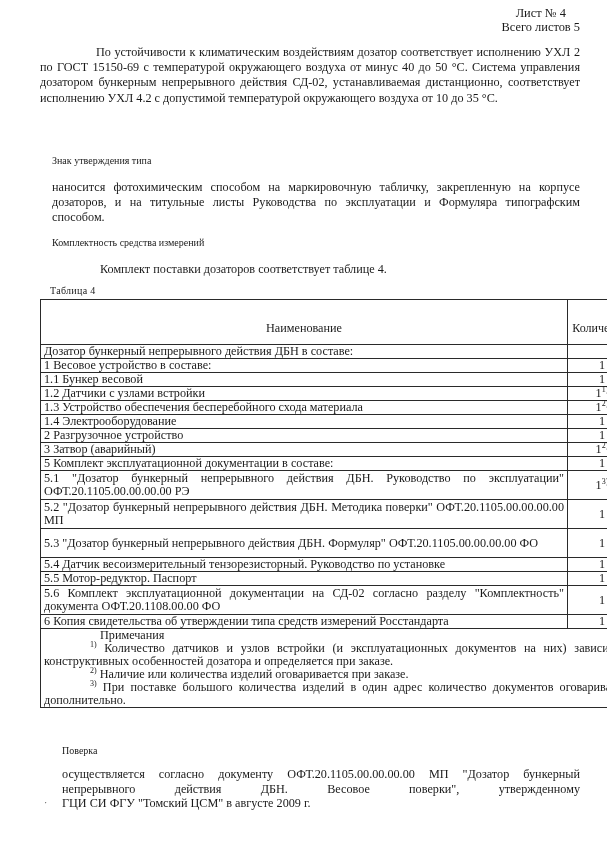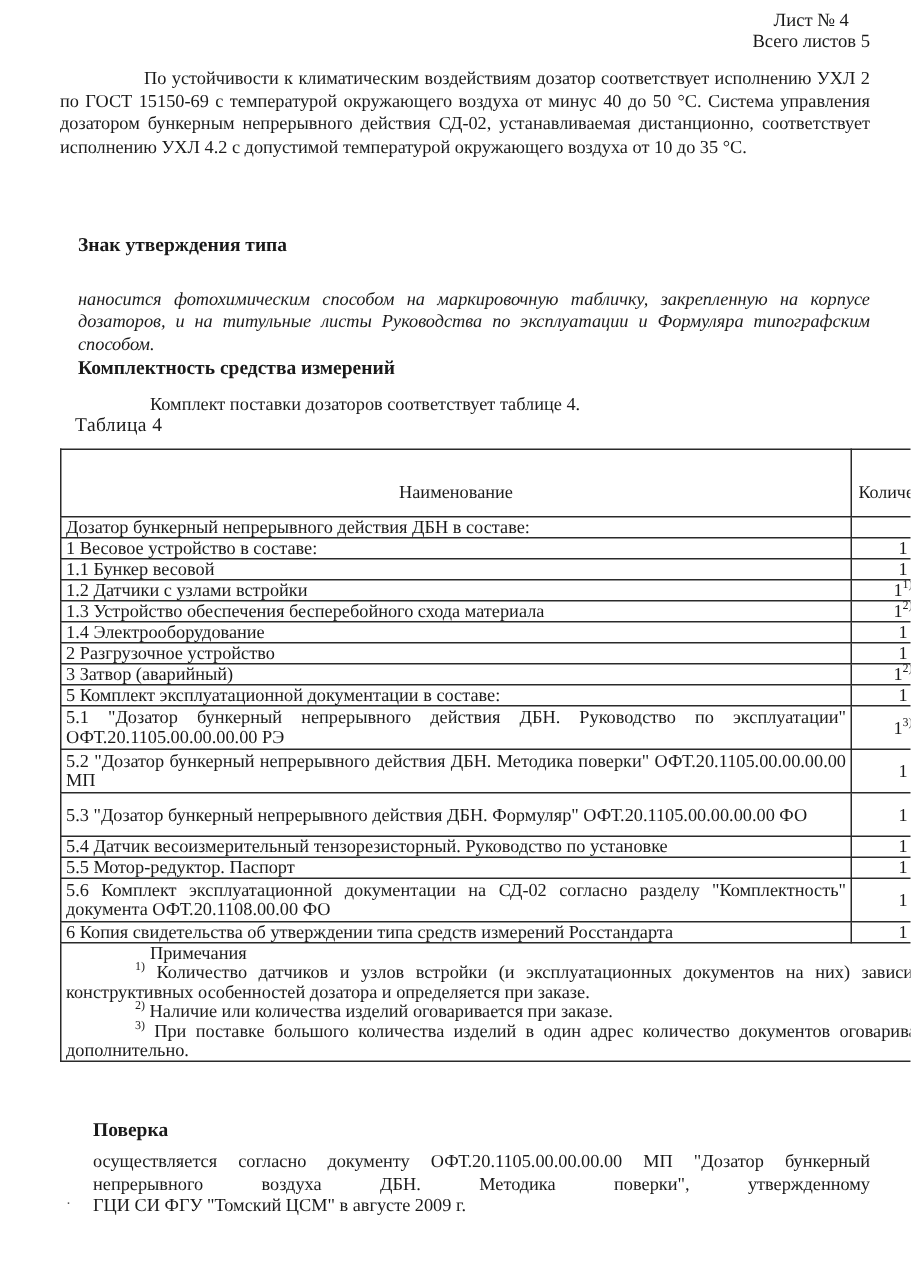--- a/index.html
+++ b/index.html
@@ -4,22 +4,22 @@
   <style>
     html, body { margin: 0; padding: 0; }
     body {
       width: 607px; height: 849px; background: #ffffff; position: relative; overflow: hidden;
       font-family: "Liberation Serif", "DejaVu Serif", serif; color: #1a1a1a; font-size: 12.2px;
     }
     .abs { position: absolute; }
     .sheet-info { right: 27px; top: 6px; text-align: center; line-height: 14px; font-size: 12.4px; }
     .para { left: 40px; width: 540px; line-height: 15.2px; text-align: justify; }
     .indent { text-indent: 56px; }
-    .heading { left: 52px; font-weight: bold; font-size: 13px; }
-    .table-caption { left: 50px; top: 275px; font-size: 13px; letter-spacing: 0.3px; }
+    .heading { left: 52px; font-weight: normal; font-size: 10px; }
+    .table-caption { left: 50px; top: 285px; font-size: 10px; letter-spacing: 0.3px; }
     table.spec {
       position: absolute; left: 40px; top: 299px; width: 597px;
       border-collapse: collapse; font-size: 12.2px;
     }
     table.spec td, table.spec th {
       border: 1px solid #2a2a2a; padding: 0 3px; vertical-align: middle; line-height: 13px;
     }
     table.spec th { font-weight: normal; height: 32px; padding-top: 12px; vertical-align: middle; }
     th.name-col { text-align: center; }
     th.qty-col { text-align: center; width: 62px; padding: 8px 0 0 0; font-size: 12px; }
@@ -39,21 +39,21 @@
 <body>
 
 <div class="abs sheet-info">
   <div>Лист № 4</div>
   <div>Всего листов 5</div>
 </div>
 
 <div class="abs para indent" style="top:45px;">По устойчивости к климатическим воздействиям дозатор соответствует исполнению УХЛ 2 по ГОСТ 15150-69 с температурой окружающего воздуха от минус 40 до 50 °С. Система управления дозатором бункерным непрерывного действия СД-02, устанавливаемая дистанционно, соответствует исполнению УХЛ 4.2 с допустимой температурой окружающего воздуха от 10 до 35 °С.</div>
 
 <div class="abs heading" style="top:155px;">Знак утверждения типа</div>
-<div class="abs para" style="top:192px; left:52px; width:528px;font-style:italic;">наносится фотохимическим способом на маркировочную табличку, закрепленную на корпусе дозаторов, и на титульные листы Руководства по эксплуатации и Формуляра типографским способом.</div>
+<div class="abs para" style="top:180px; left:52px; width:528px;">наносится фотохимическим способом на маркировочную табличку, закрепленную на корпусе дозаторов, и на титульные листы Руководства по эксплуатации и Формуляра типографским способом.</div>
 
 <div class="abs heading" style="top:237px;">Комплектность средства измерений</div>
 <div class="abs" style="top:262px; left:100px;">Комплект поставки дозаторов соответствует таблице 4.</div>
 
 <div class="abs table-caption">Таблица 4</div>
 
 <table class="spec">
   <thead>
     <tr>
       <th class="name-col">Наименование</th>
@@ -134,16 +134,16 @@
         <div class="note-line"><sup>2)</sup> <span>Наличие или количества изделий оговаривается при заказе.</span></div>
         <div class="note-line"><sup>3)</sup> <span>При поставке большого количества изделий в один адрес количество документов оговаривается дополнительно.</span></div>
       </td>
     </tr>
   </tfoot>
 </table>
 
 <div class="abs heading" style="top:745px; left:62px;">Поверка</div>
 <div class="abs poverka-text">
   <div class="line2">осуществляется согласно документу ОФТ.20.1105.00.00.00.00 МП "Дозатор бункерный</div>
-  <div class="line2">непрерывного воздуха ДБН. Методика поверки", утвержденному</div>
+  <div class="line2">непрерывного действия ДБН. Весовое поверки", утвержденному</div>
   <div>ГЦИ СИ ФГУ "Томский ЦСМ" в августе 2009 г.</div>
 </div>
 <div class="abs dot">·</div>
 
 </body></html>

